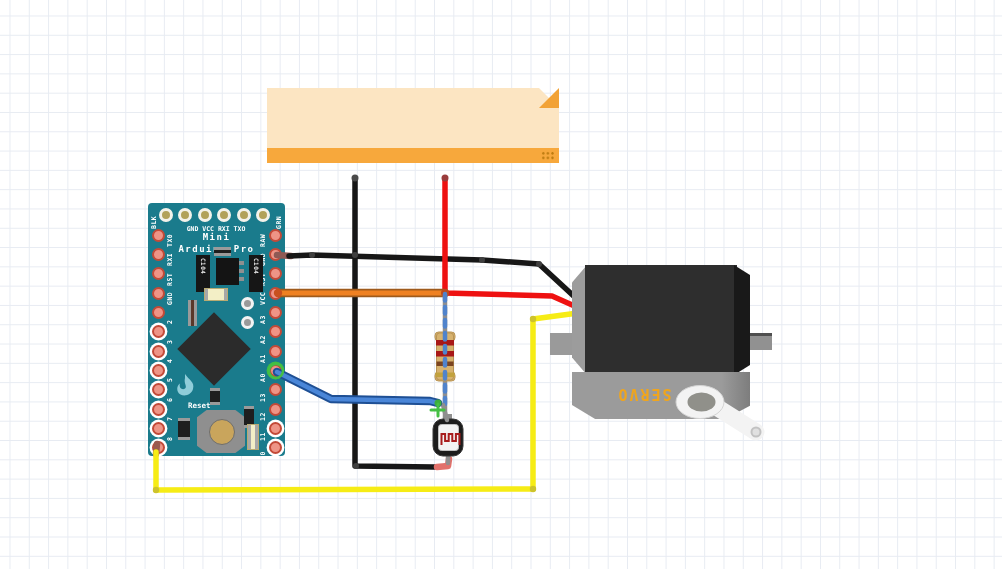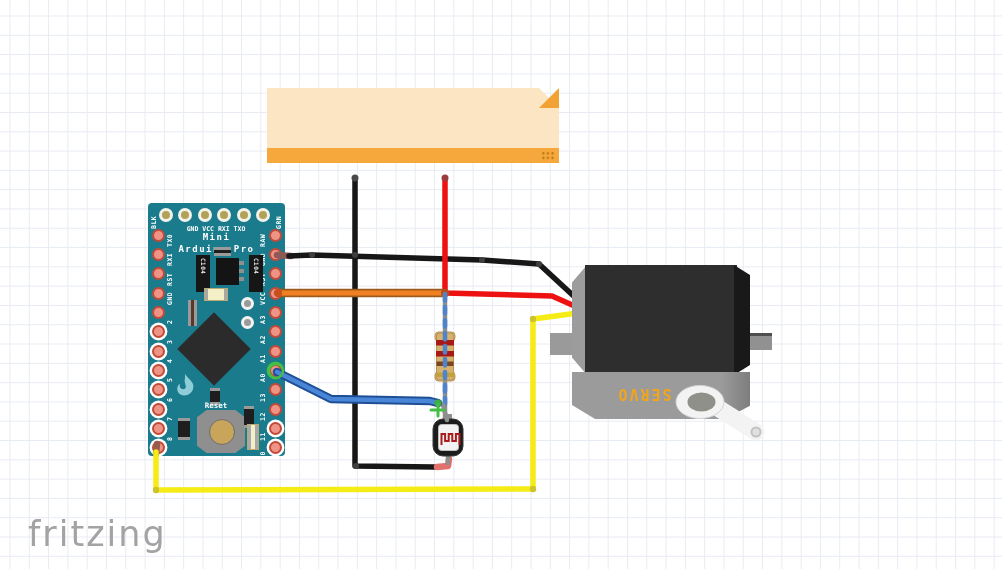--- a/index.html
+++ b/index.html
@@ -52,21 +52,21 @@
   .regulator{position:absolute;left:68px;top:55px;width:23px;height:27px;background:#141414;}
   .regulator i{position:absolute;right:-5px;width:5px;height:4px;background:#8f8f8f;}
   .ledc{position:absolute;background:#f3efc6;border:1px solid #b8ab72;}
   .ledc:before{content:"";position:absolute;top:0;bottom:0;left:0;width:3px;background:#a8a8a8;}
   .ledc:after{content:"";position:absolute;top:0;bottom:0;right:0;width:3px;background:#a8a8a8;}
   .chip{position:absolute;left:40px;top:120px;width:52px;height:52px;background:#2b2b2b;transform:rotate(45deg);}
   .reset-btn{position:absolute;left:49px;top:207px;width:48px;height:43px;background:#8f8f8f;
     clip-path:polygon(20% 0,80% 0,100% 17%,100% 83%,80% 100%,20% 100%,0 83%,0 17%);}
   .reset-btn i{position:absolute;left:12px;top:9px;width:24px;height:24px;border-radius:50%;
     background:#c9a55c;border:1px solid #6e6e6e;}
-  .reset-lbl{position:absolute;left:40px;top:198px;width:56px;text-align:center;color:#fff;
+  .reset-lbl{position:absolute;left:40px;top:198px;width:56px;color:#fff;
     font:bold 7.5px "DejaVu Sans Mono",monospace;}
   
   #servo{position:absolute;left:548px;top:262px;width:230px;height:186px;}
   .sv-tabR-d{position:absolute;left:197px;top:71px;width:27px;height:6px;background:#4f4f4f;}
   .sv-tabR{position:absolute;left:197px;top:74px;width:27px;height:14px;background:#919191;}
   .sv-tabL{position:absolute;left:2px;top:71px;width:26px;height:22px;background:#9a9a9a;}
   .sv-side{position:absolute;left:24px;top:3px;width:15px;height:110px;background:#9c9c9c;
     clip-path:polygon(0 16%,100% 0,100% 100%,0 84%);}
   .sv-body{position:absolute;left:37px;top:3px;width:152px;height:110px;background:#2e2e2e;}
   .sv-bevel{position:absolute;left:186px;top:3px;width:16px;height:110px;background:#191919;
@@ -307,14 +307,13 @@
     <div class="sv-base"></div>
     <div class="sv-label">SERVO</div>
     <svg class="sv-horn" width="118" height="74" viewBox="0 0 118 74">
       <line x1="58" y1="34" x2="96" y2="58" stroke="#f3f3f3" stroke-width="17" stroke-linecap="round"></line>
       <circle cx="96" cy="58" r="4.5" fill="#e0e0e0" stroke="#c2c2c2" stroke-width="2"></circle>
       <ellipse cx="40" cy="28" rx="24" ry="16.5" fill="#f3f3f3" stroke="#d4d4d4" stroke-width="1"></ellipse>
       <ellipse cx="41.5" cy="28" rx="14" ry="9.5" fill="#90908a"></ellipse>
     </svg>
   </div>
 
-  <div id="watermark">fritzing</div>
 </div>
 
 </body></html>

